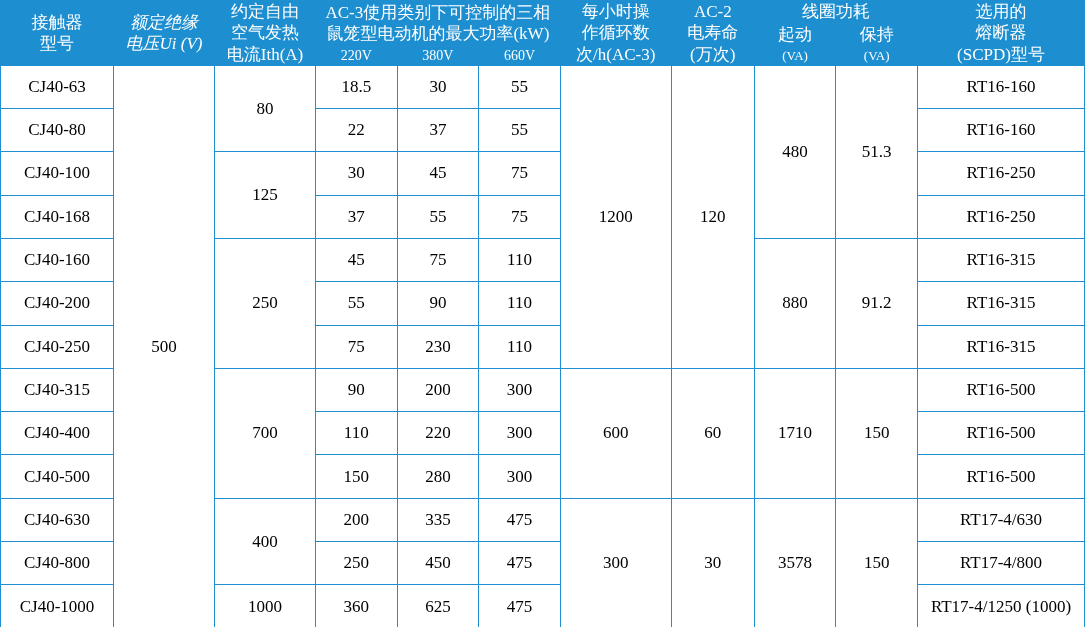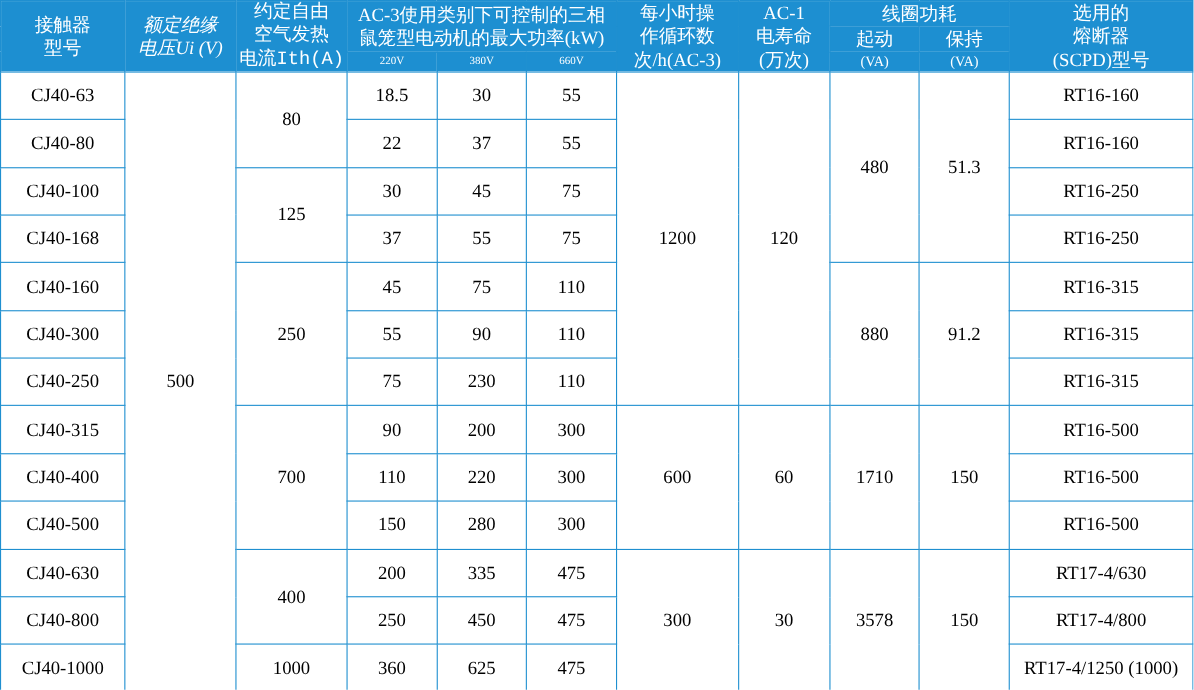--- a/index.html
+++ b/index.html
@@ -36,28 +36,28 @@
   thead th.outer-left { border-left-color: #1d8fd1; }
   thead th.outer-right { border-right-color: #1d8fd1; }
   thead th.outer-top { border-top-color: #1d8fd1; }
   tbody td {
     font-size: 17px;
     color: #000000;
     background: #ffffff;
     height: 37px;
   }
   .sub-head {
-    font-size: 10px;
+    font-size: 14px;
   }
   .unit {
     font-size: 13px;
   }
   .model-col { width: 112px; }
   .ui-col { width: 100px; font-style: italic; }
-  .ith-col { width: 100px; font-family: Liberation Mono, monospace; }
+  .ith-col { width: 100px; }
   .pw-col { width: 94px; }
   .cycles-col { width: 110px; }
   .life-col { width: 82px; }
   .coil-col { width: 66px; }
   .scpd-col { width: 166px; font-family: Liberation Serif, serif; }
   .nowrap { white-space: nowrap; }
 </style>
 </head>
 <body>
 
@@ -80,21 +80,21 @@
       <th class="outer-top" colspan="3" rowspan="2">
         <div>AC-3使用类别下可控制的三相</div>
         <div>鼠笼型电动机的最大功率(kW)</div>
       </th>
       <th class="cycles-col outer-top" rowspan="3">
         <div>每小时操</div>
         <div>作循环数</div>
         <div>次/h(AC-3)</div>
       </th>
       <th class="life-col outer-top" rowspan="3">
-        <div>AC-1</div>
+        <div>AC-2</div>
         <div>电寿命</div>
         <div>(万次)</div>
       </th>
       <th class="outer-top" colspan="2">线圈功耗</th>
       <th class="scpd-col outer-top outer-right" rowspan="3">
         <div>选用的</div>
         <div>熔断器</div>
         <div>(SCPD)型号</div>
       </th>
     </tr>
@@ -160,21 +160,21 @@
       <td rowspan="3">250</td>
       <td>45</td>
       <td>75</td>
       <td>110</td>
       <td rowspan="3">880</td>
       <td rowspan="3">91.2</td>
       <td>RT16-315</td>
     </tr>
 
     <tr>
-      <td>CJ40-300</td>
+      <td>CJ40-200</td>
       <td>55</td>
       <td>90</td>
       <td>110</td>
       <td>RT16-315</td>
     </tr>
 
     <tr>
       <td>CJ40-250</td>
       <td>75</td>
       <td>230</td>

